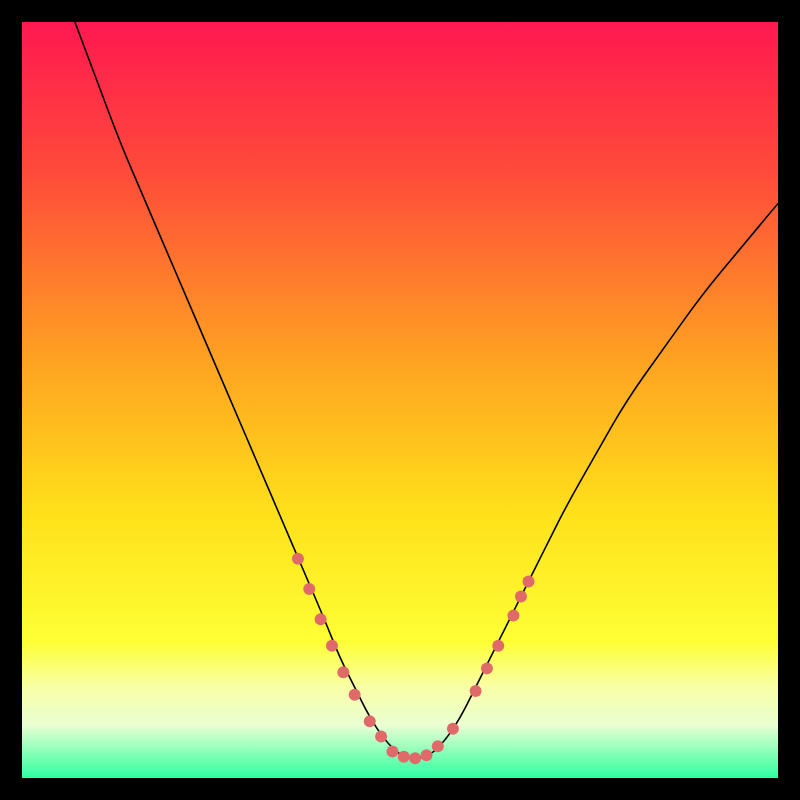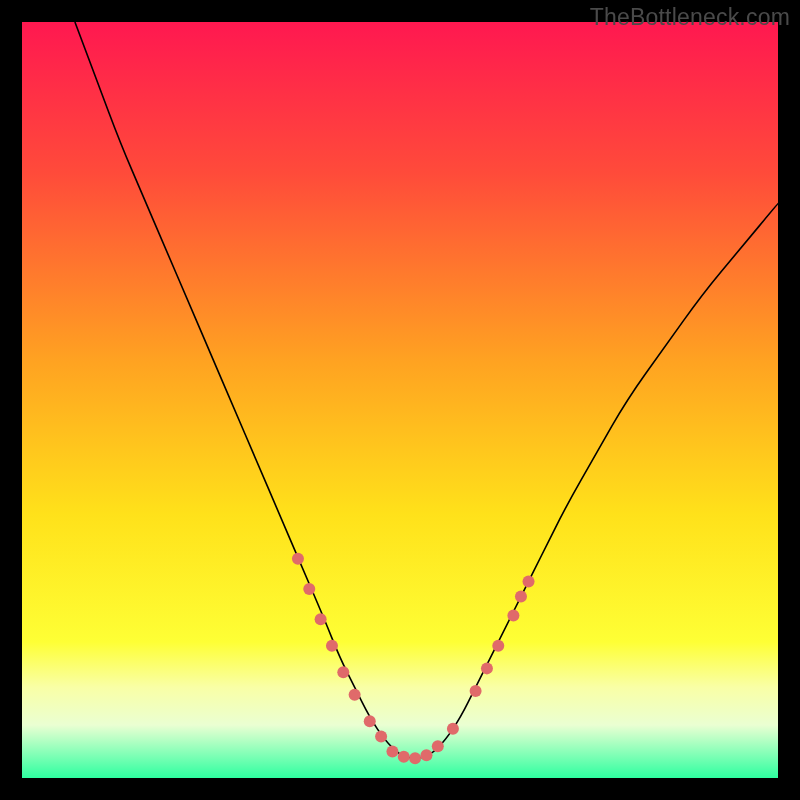--- a/index.html
+++ b/index.html
@@ -80,14 +80,13 @@
           <circle cx="430.91999999999996" cy="706.86" r="6" fill="#e06a6a"></circle>
           <circle cx="453.59999999999997" cy="669.06" r="6" fill="#e06a6a"></circle>
           <circle cx="464.94" cy="646.38" r="6" fill="#e06a6a"></circle>
           <circle cx="476.28000000000003" cy="623.7" r="6" fill="#e06a6a"></circle>
           <circle cx="491.40000000000003" cy="593.46" r="6" fill="#e06a6a"></circle>
           <circle cx="498.96000000000004" cy="574.56" r="6" fill="#e06a6a"></circle>
           <circle cx="506.52000000000004" cy="559.44" r="6" fill="#e06a6a"></circle>
         </g>
     </svg>
   </div>
-  <div class="watermark">TheBottleneck.com</div>
 </div>
 
 </body></html>

